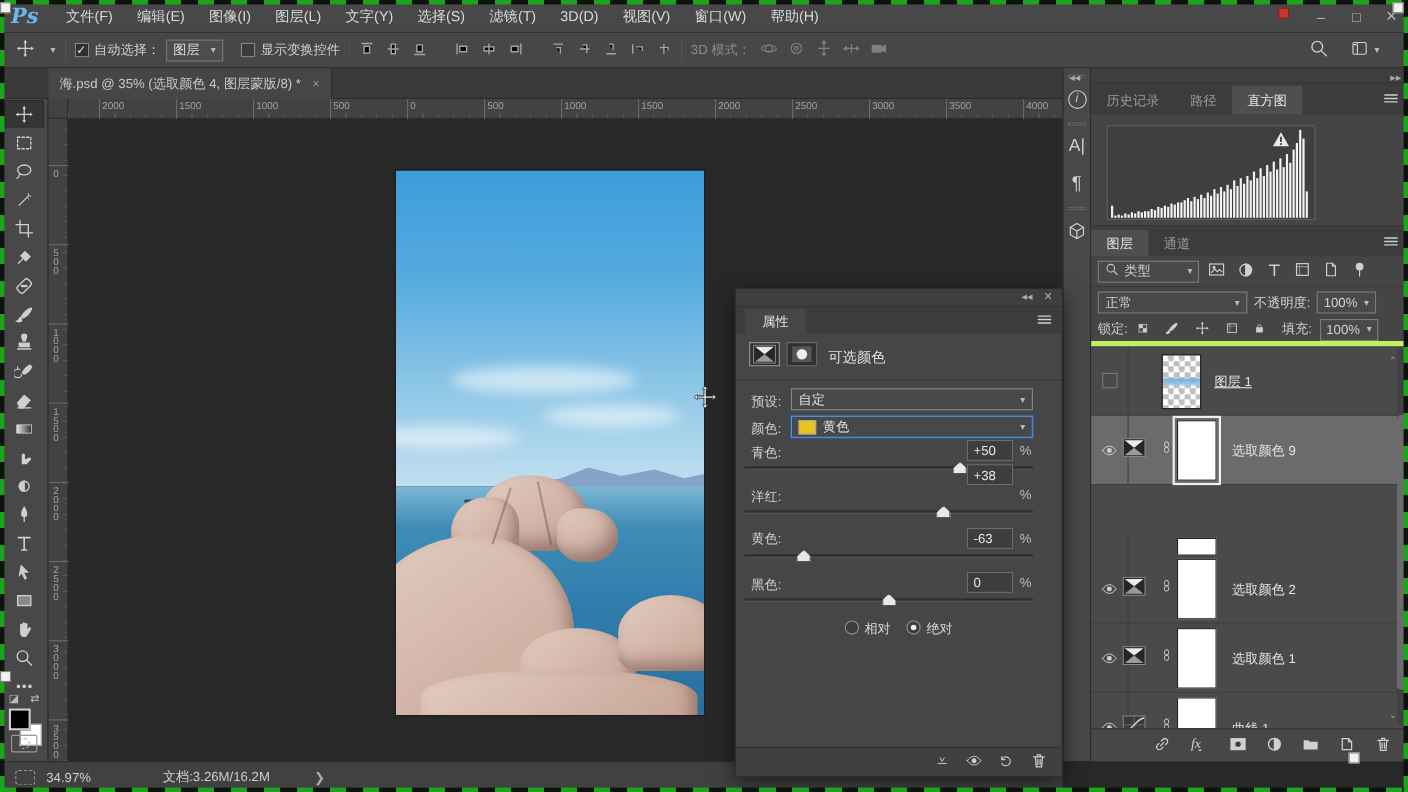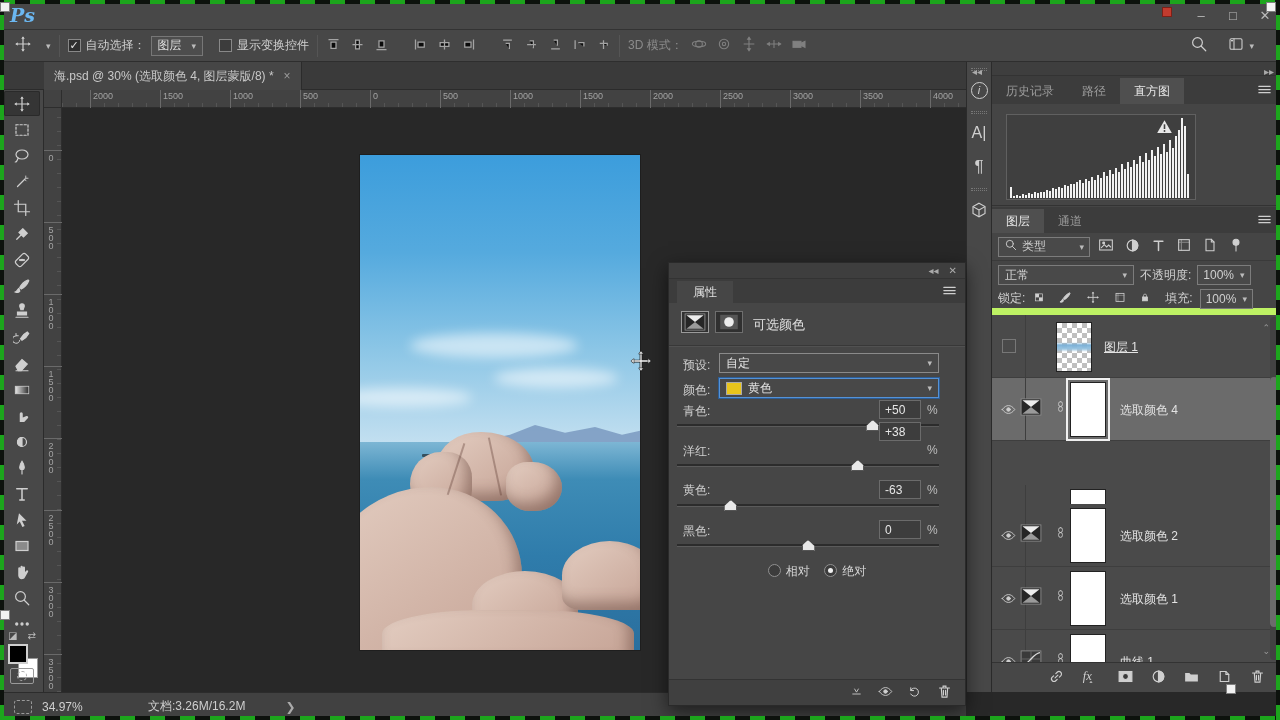--- a/index.html
+++ b/index.html
@@ -124,21 +124,21 @@
   .ltab.active { background:#4f4f4f; color:#e6e6e6;}
   #layers-menu { position:absolute; right:8px; top:5px;}
   #filter-row { position:absolute; left:0; top:26px; width:100%; height:28px; display:flex; align-items:center; padding:0 6px; gap:8px; border-bottom:1px solid #3a3a3a;}
   #filter-select { width:92px; height:20px; background:#494949; border:1px solid #7c7c7c; display:flex; align-items:center; gap:4px; padding:0 5px;}
   #filter-select .chev{ margin-left:auto;}
   .ficons { display:flex; gap:10px; align-items:center;}
   #blend-row { position:absolute; left:0; top:54px; width:100%; height:28px; display:flex; align-items:center; padding:0 6px; gap:6px;}
   #blend-select { width:136px; height:20px; background:#494949; border:1px solid #7c7c7c; display:flex; align-items:center; padding:0 6px;}
   #blend-select .chev{ margin-left:auto;}
   .mini-select { height:20px; background:#494949; border:1px solid #7c7c7c; display:flex; align-items:center; padding:0 5px; gap:6px;}
-  #lock-row { position:absolute; left:0; top:82px; width:100%; height:26px; display:flex; align-items:center; padding:0 6px; gap:7px; border-bottom:7px solid #bef264;}
+  #lock-row { position:absolute; left:0; top:82px; width:100%; height:26px; display:flex; align-items:center; padding:0 6px; gap:7px; border-bottom:5px solid #bef264;}
   #layer-list { position:absolute; left:0; top:108px; width:100%; bottom:30px; background:#4a4a4a; overflow:hidden;}
   .lrow { position:absolute; left:0; width:100%; height:63px; border-bottom:1px solid #3e3e3e; background:#4a4a4a;}
   .lrow.sel { background:#6b6b6b;}
   .viswell { position:absolute; left:0; top:0; width:34px; height:100%; border-right:1px solid #3e3e3e; display:flex; align-items:center; justify-content:center;}
   .vis-empty { width:14px; height:14px; border:1px solid #777;}
   .adjicon { position:absolute; left:28px; top:20px;}
   .chainicon { position:absolute; left:62px; top:22px;}
   .maskthumb { position:absolute; left:78px; top:4px; width:36px; height:55px; background:#fff; border:1px solid #222;}
   .maskthumb.selbr { outline:2px solid #f0f0f0; outline-offset:2px;}
   .lname { position:absolute; left:128px; top:24px; color:#e3e3e3; font-size:12px;}
@@ -171,20 +171,33 @@
     background:repeating-linear-gradient(0deg,#1ca51c 0 15px,#0d120d 15px 30px);}
   .handle { position:absolute; width:10px; height:10px; background:#f2f2f2; border:1px solid #808080; z-index:31;}
 </style>
 </head>
 <body>
 
 <div id="stage">
 
   <div id="menubar" class="abs">
     <span id="ps-logo">Ps</span>
+    <div id="menu-items" style="display:flex;">
+        <span class="menu-item">文件(F)</span>
+        <span class="menu-item">编辑(E)</span>
+        <span class="menu-item">图像(I)</span>
+        <span class="menu-item">图层(L)</span>
+        <span class="menu-item">文字(Y)</span>
+        <span class="menu-item">选择(S)</span>
+        <span class="menu-item">滤镜(T)</span>
+        <span class="menu-item">3D(D)</span>
+        <span class="menu-item">视图(V)</span>
+        <span class="menu-item">窗口(W)</span>
+        <span class="menu-item">帮助(H)</span>
+      </div>
     <span id="rec-dot"></span>
     <div id="win-btns">
       <span class="winbtn">–</span>
       <span class="winbtn">□</span>
       <span class="winbtn">✕</span>
     </div>
   </div>
 
   <div id="optionsbar" class="abs">
     <span style="width:46px; text-align:center;" id="opt-tool-icon"><svg width="18" height="18" viewBox="0 0 24 24" fill="none" stroke="#cfcfcf" stroke-width="1.6" stroke-linecap="round">
@@ -273,21 +286,21 @@
             <rect x="3" y="4" width="18" height="16" rx="2"></rect>
             <path d="M9 4v16"></path>
             <rect x="4.5" y="6" width="3" height="2" fill="#cfcfcf" stroke="none"></rect>
           </svg></span>
       <span class="chev">▾</span>
     </span>
   </div>
 
   <div id="tabbar" class="abs">
     <div id="doctab">
-      <span>海.psd @ 30% (选取颜色 4, 图层蒙版/8) *</span>
+      <span>海.psd @ 35% (选取颜色 4, 图层蒙版/8) *</span>
       <span class="close">×</span>
     </div>
   </div>
 
   <div id="toolbar" class="abs">
     <div id="tool-list">
         <div class="tool sel">
           <svg width="18" height="18" viewBox="0 0 24 24" fill="none" stroke="#cfcfcf" stroke-width="1.6" stroke-linecap="round">
             <path d="M12 3v18M3 12h18"></path>
             <path d="M12 2l-2.4 3h4.8zM12 22l-2.4-3h4.8zM2 12l3-2.4v4.8zM22 12l-3-2.4v4.8z" fill="#cfcfcf" stroke="none"></path>
@@ -806,21 +819,21 @@
             <div class="adjicon"><svg width="22" height="18" viewBox="0 0 24 20">
                 <rect x="1" y="1" width="22" height="18" fill="#262626" stroke="#8c8c8c"></rect>
                 <path d="M2.5 2.5h19L12 10z" fill="#ececec"></path>
                 <path d="M2.5 17.5h19L12 10z" fill="#9a9a9a"></path>
               </svg></div>
             <div class="chainicon"><svg width="13" height="13" viewBox="0 0 24 24" fill="none" stroke="#cfcfcf" stroke-width="1.6" stroke-linecap="round">
                 <rect x="8.5" y="3" width="7" height="9" rx="3.5"></rect>
                 <rect x="8.5" y="12" width="7" height="9" rx="3.5"></rect>
               </svg></div>
             <div class="maskthumb selbr"></div>
-            <div class="lname">选取颜色 4</div>
+            <div class="lname">选取颜色 9</div>
           </div>
           <div class="lrow" style="top: 126px; margin-top: 44px;">
             <div class="viswell">
               <svg width="15" height="15" viewBox="0 0 24 24" fill="none" stroke="#cfcfcf" stroke-width="1.6" stroke-linecap="round">
                 <path d="M2 12c3.2-4.4 6.8-6.3 10-6.3S18.8 7.6 22 12c-3.2 4.4-6.8 6.3-10 6.3S5.2 16.4 2 12z" stroke-width="1.4"></path>
                 <circle cx="12" cy="12" r="2.8" fill="#cfcfcf"></circle>
               </svg>
             </div>
             <div class="adjicon"><svg width="22" height="18" viewBox="0 0 24 20">
                 <rect x="1" y="1" width="22" height="18" fill="#262626" stroke="#8c8c8c"></rect>

